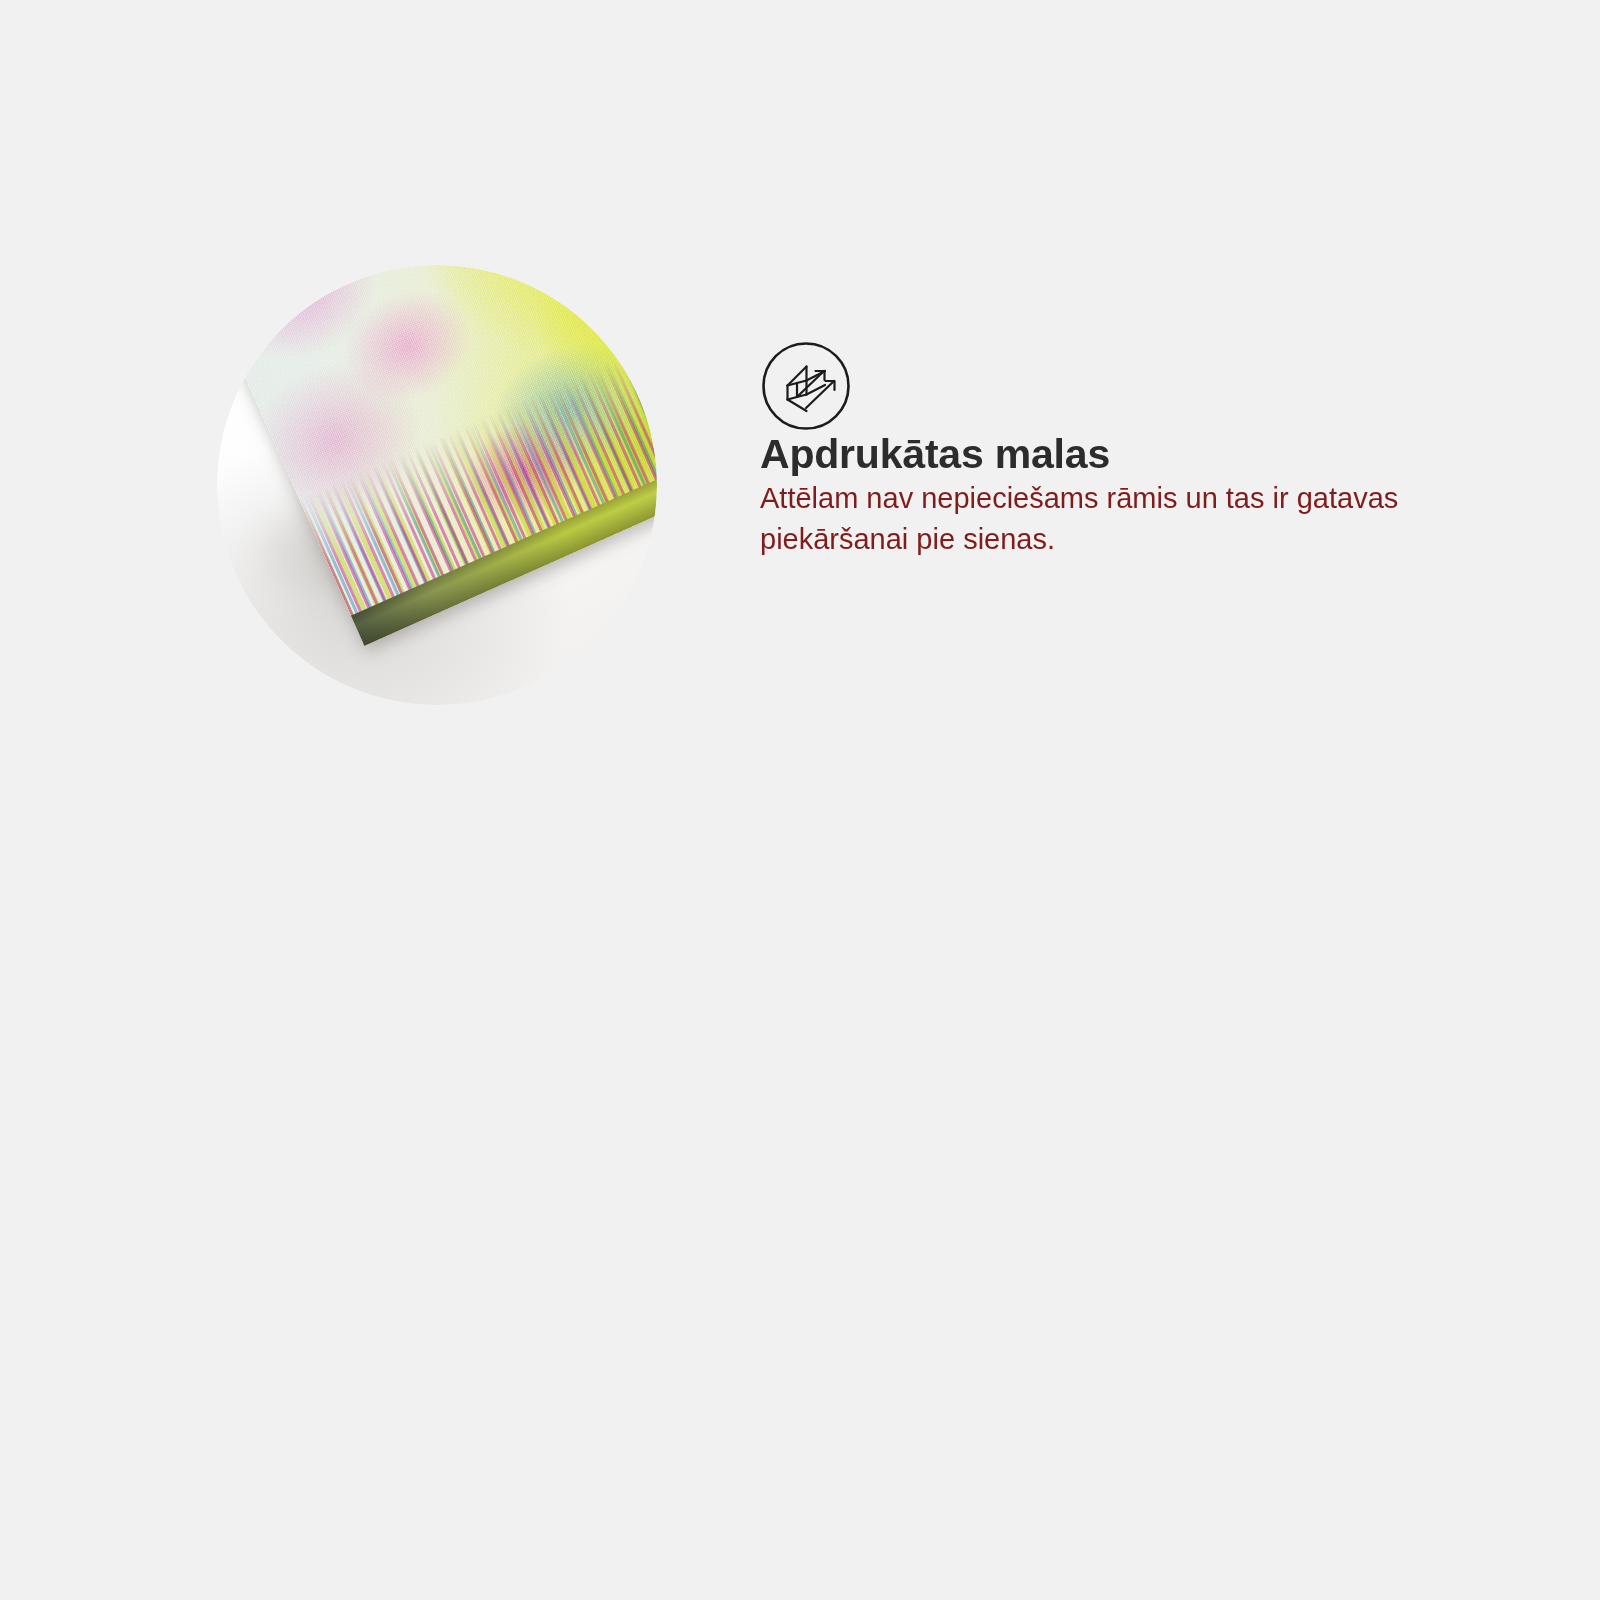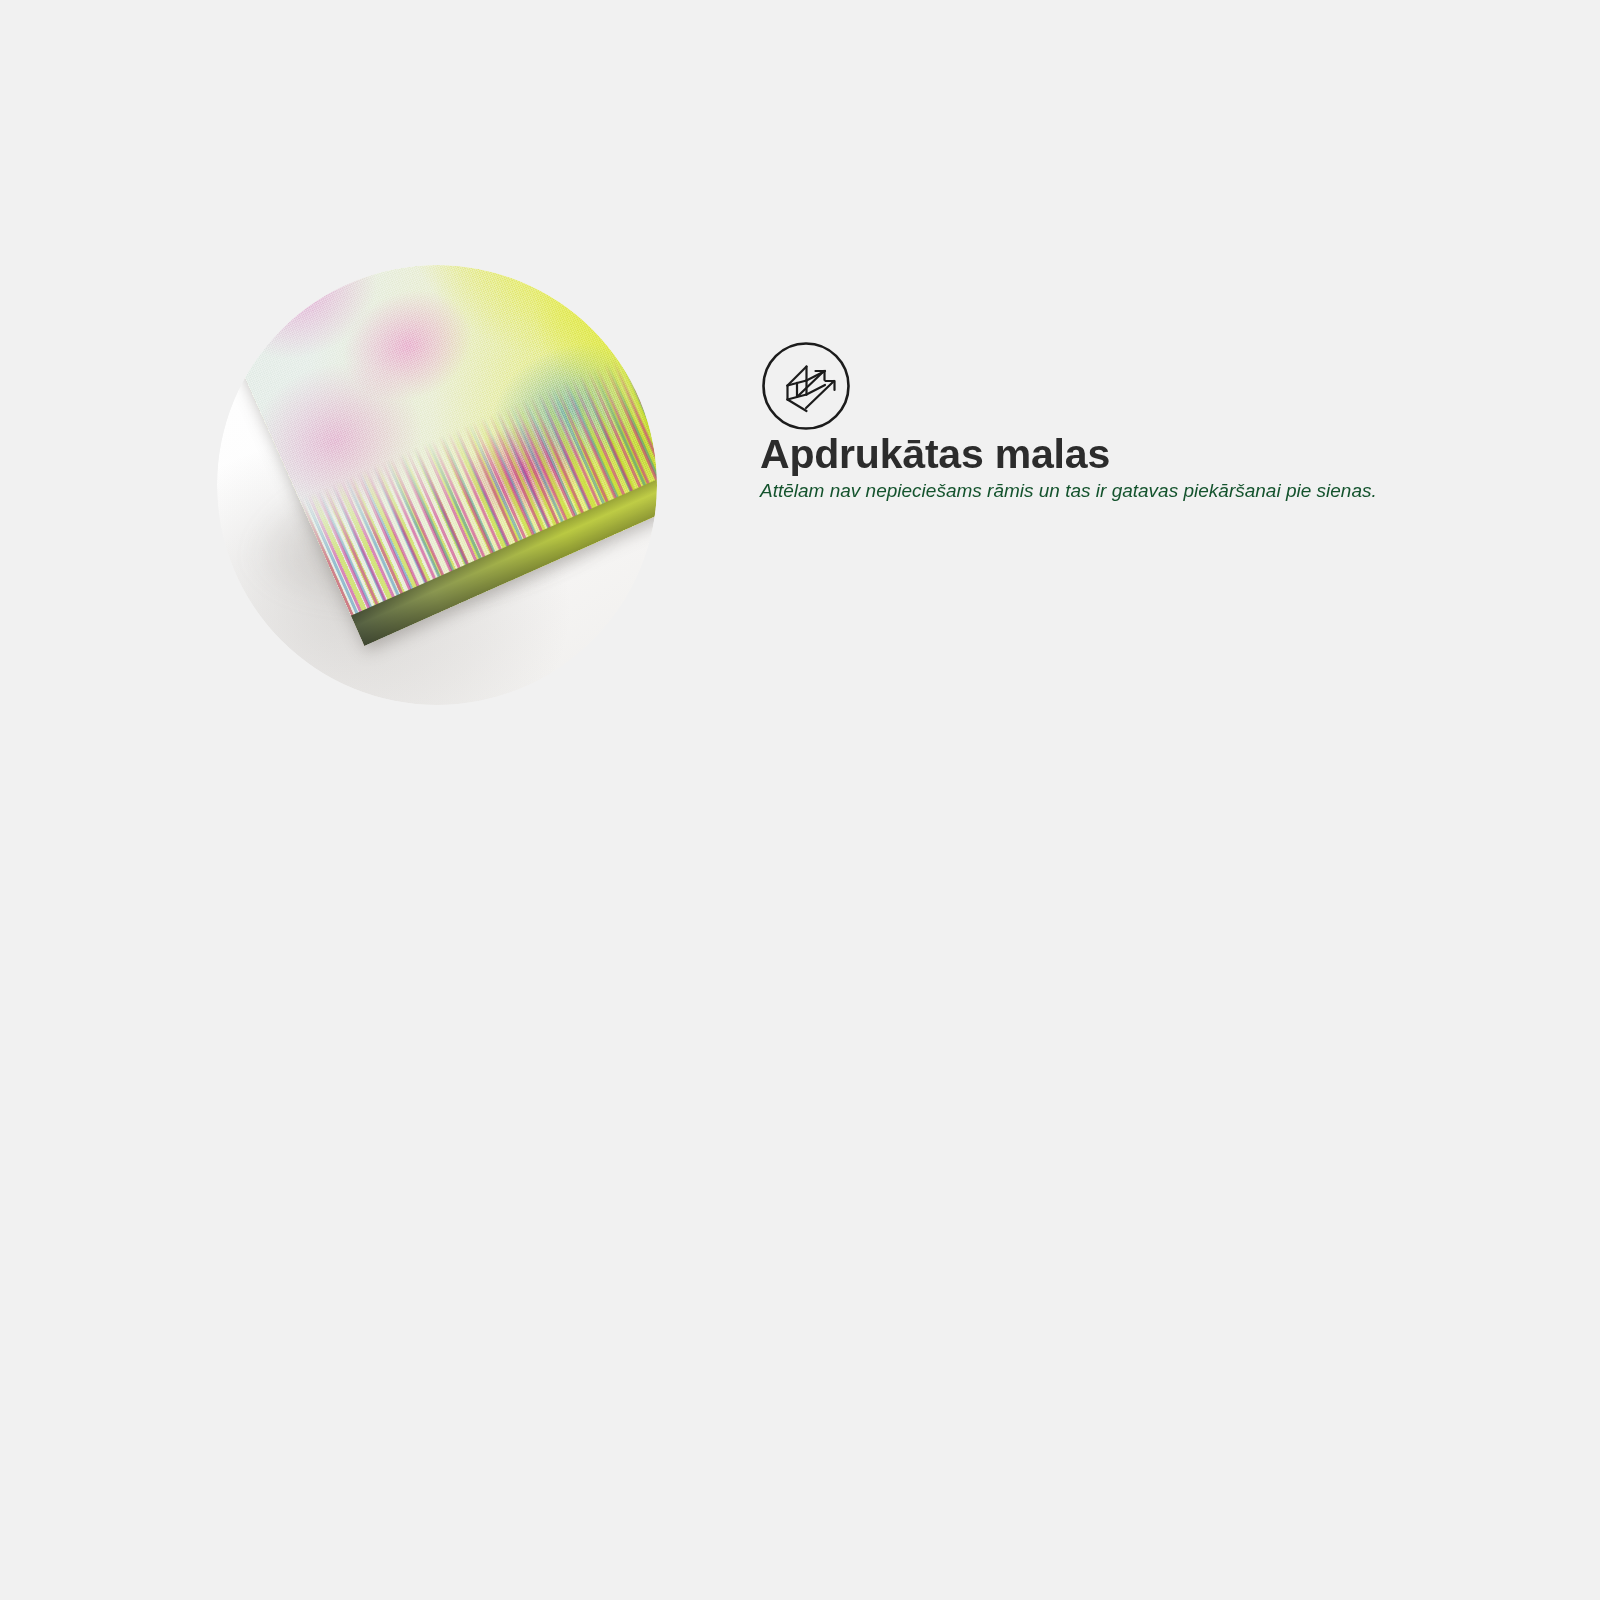--- a/index.html
+++ b/index.html
@@ -152,26 +152,25 @@
     font-weight: 700;
     color: #2c2c2c;
     letter-spacing: -0.2px;
     line-height: 1.12;
   }
   .title-1 { margin-top: 44px; }
 
   p.feature-desc {
     margin: 0;
     font-family: "Liberation Sans", sans-serif;
-    font-size: 19px;
+    font-size: 29px;
     font-weight: 400;
-    color: #14532d;
+    color: #7f1d1d;
     line-height: 1.42;
     max-width: 700px;
-    font-style: italic;
   }
   .desc-1 { margin-top: 18px; max-width: 690px; }
 </style>
 </head>
 <body>
 
 <div class="page">
 
   <section class="feature feature-1">
 

